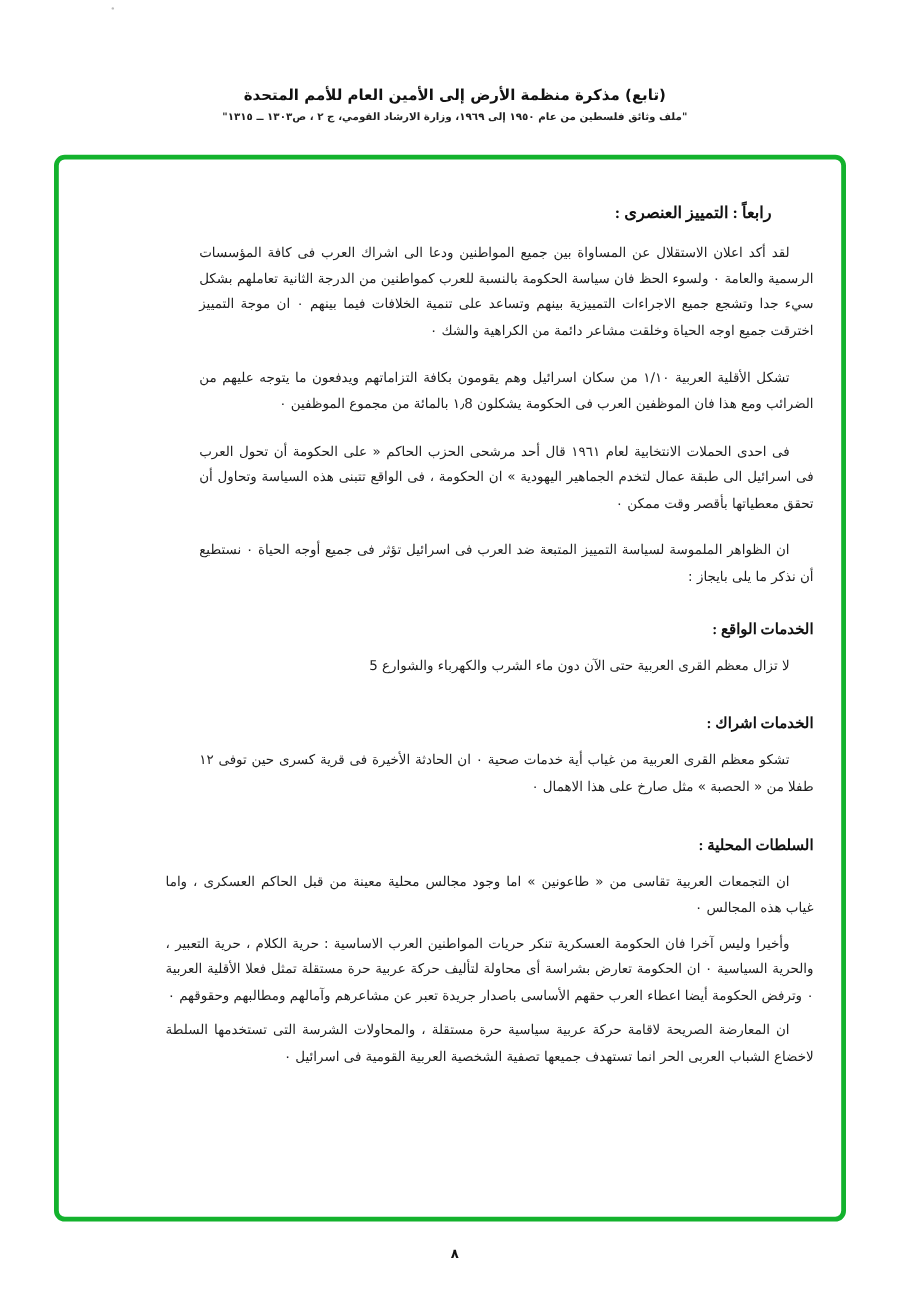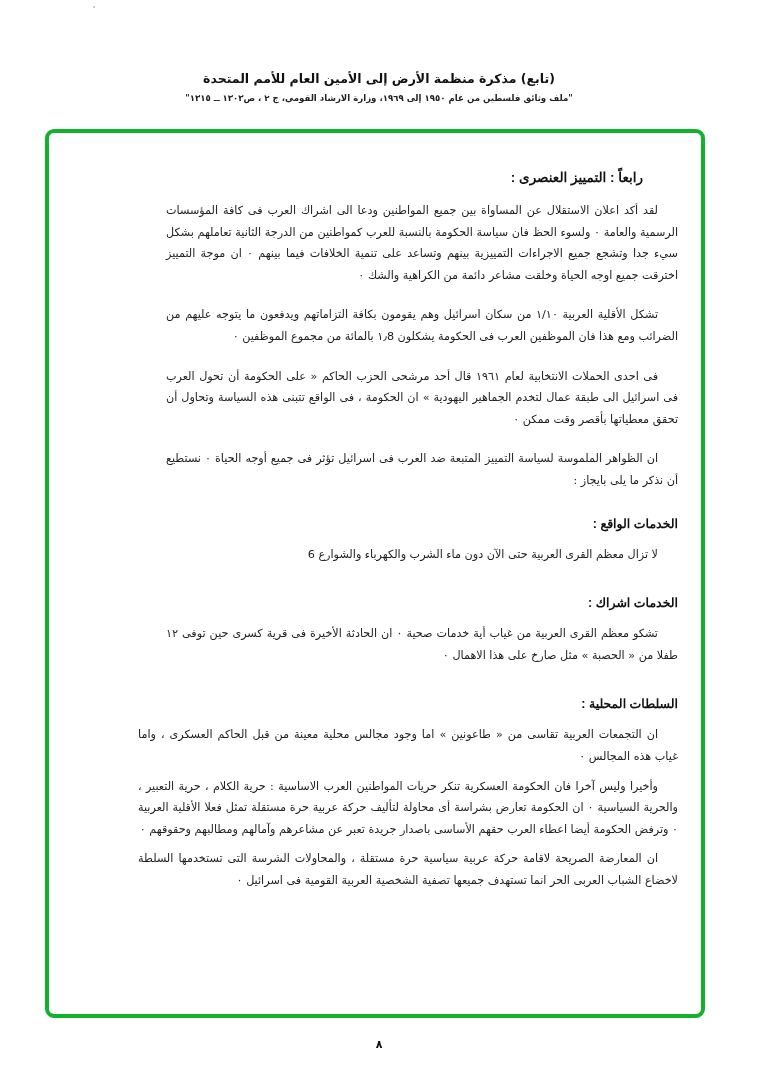--- a/index.html
+++ b/index.html
@@ -51,21 +51,21 @@
     .content {
       position: absolute;
       left: 138px;
       top: 168px;
       width: 540px;
       direction: rtl;
       text-align: justify;
       text-align-last: right;
     }
     .section-heading {
-      font-family: Liberation Sans, sans-serif;
+      font-family: Liberation Serif, serif;
       font-weight: bold;
       font-size: 12.5px;
       line-height: 20px;
       margin: 0 0 10px 0;
       color: #111;
       text-align: center;
     }
     .section-heading.main {
       font-size: 13.5px;
       margin-right: 35px;
@@ -125,21 +125,21 @@
     <p class="para spaced">لقد أكد اعلان الاستقلال عن المساواة بين جميع المواطنين ودعا الى اشراك العرب فى كافة المؤسسات الرسمية والعامة ٠ ولسوء الحظ فان سياسة الحكومة بالنسبة للعرب كمواطنين من الدرجة الثانية تعاملهم بشكل سيء جدا وتشجع جميع الاجراءات التمييزية بينهم وتساعد على تنمية الخلافات فيما بينهم ٠ ان موجة التمييز اخترقت جميع اوجه الحياة وخلقت مشاعر دائمة من الكراهية والشك ٠</p>
     <p class="para spaced">تشكل الأقلية العربية ١/١٠ من سكان اسرائيل وهم يقومون بكافة التزاماتهم ويدفعون ما يتوجه عليهم من الضرائب ومع هذا فان الموظفين العرب فى الحكومة يشكلون ١٫8 بالمائة من مجموع الموظفين ٠</p>
     <p class="para spaced">فى احدى الحملات الانتخابية لعام ١٩٦١ قال أحد مرشحى الحزب الحاكم « على الحكومة أن تحول العرب فى اسرائيل الى طبقة عمال لتخدم الجماهير اليهودية » ان الحكومة ، فى الواقع تتبنى هذه السياسة وتحاول أن تحقق معطياتها بأقصر وقت ممكن ٠</p>
     <p class="para spaced">ان الظواهر الملموسة لسياسة التمييز المتبعة ضد العرب فى اسرائيل تؤثر فى جميع أوجه الحياة ٠ نستطيع أن نذكر ما يلى بايجاز :</p>
   </section>
 
   <div class="gap-sm"></div>
 
   <section>
     <h3 class="section-heading">الخدمات الواقع :</h3>
-    <p class="para spaced">لا تزال معظم القرى العربية حتى الآن دون ماء الشرب والكهرباء والشوارع 6</p>
+    <p class="para spaced">لا تزال معظم القرى العربية حتى الآن دون ماء الشرب والكهرباء والشوارع 5</p>
   </section>
 
   <div class="gap-md"></div>
 
   <section>
     <h3 class="section-heading">الخدمات اشراك :</h3>
     <p class="para spaced">تشكو معظم القرى العربية من غياب أية خدمات صحية ٠ ان الحادثة الأخيرة فى قرية كسرى حين توفى ١٢ طفلا من « الحصبة » مثل صارخ على هذا الاهمال ٠</p>
   </section>
 
   <div class="gap-md"></div>

